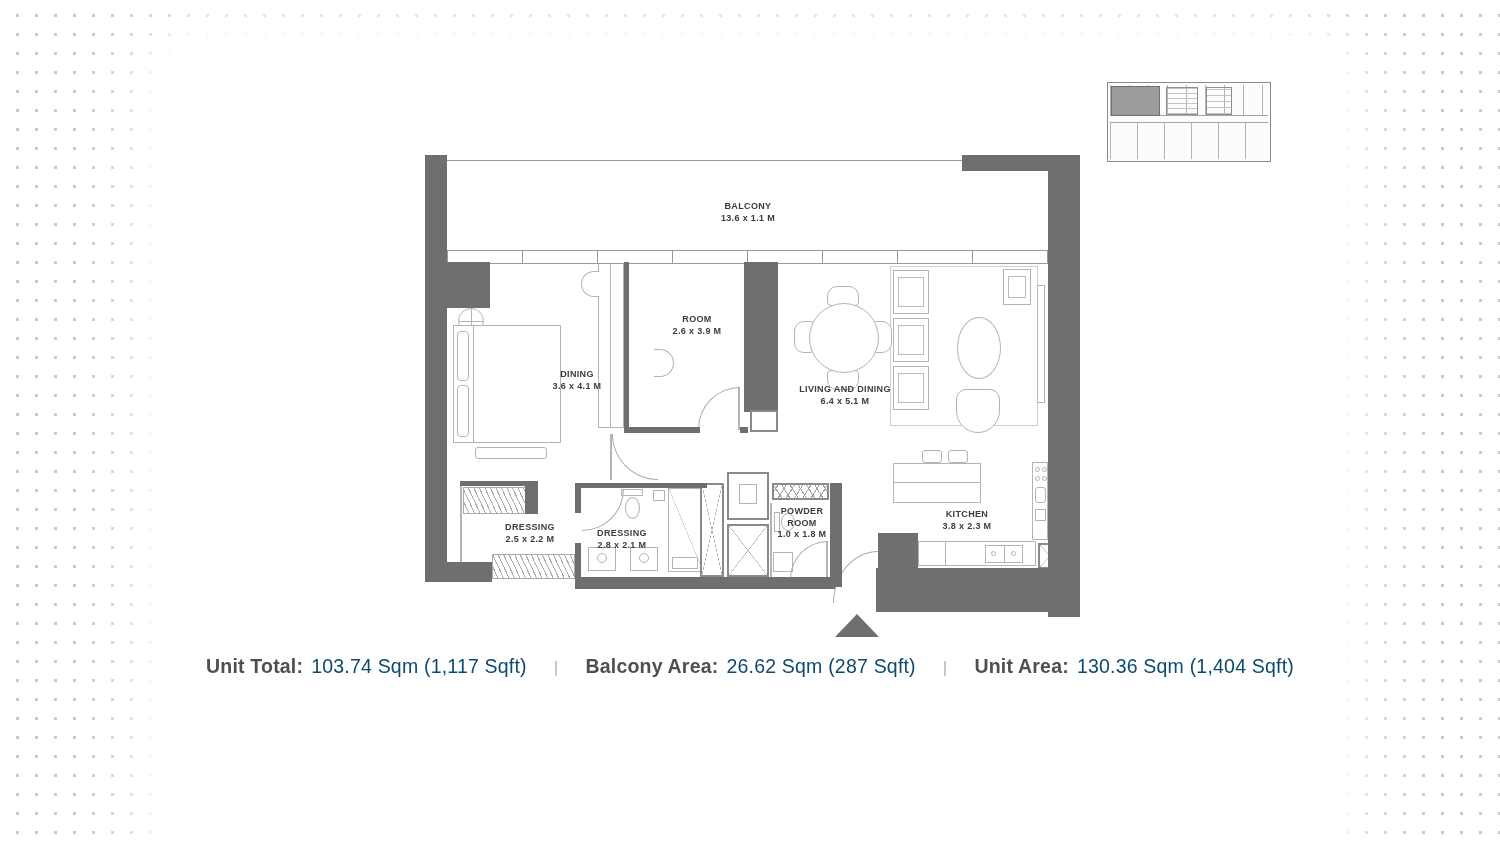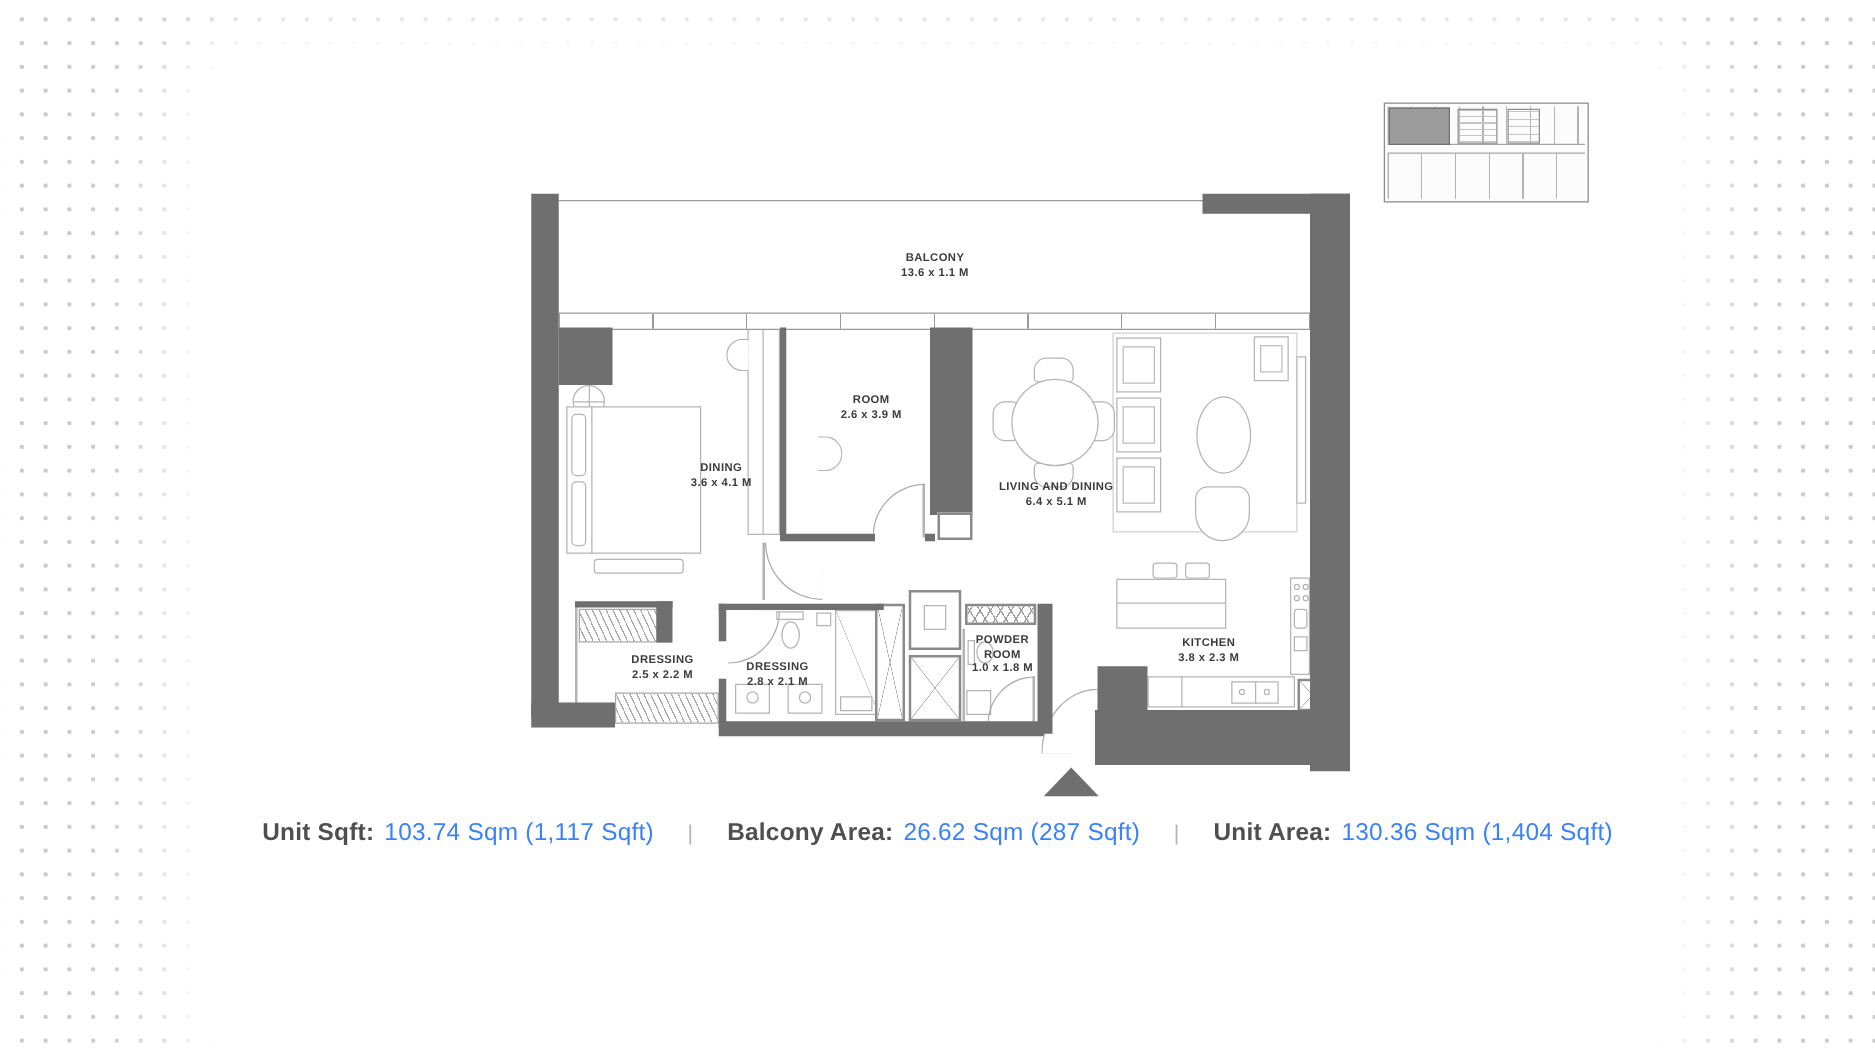--- a/index.html
+++ b/index.html
@@ -63,21 +63,21 @@
   .notch{position:absolute;border:2px solid #8a8a8a;background:#fff;z-index:5;box-sizing:border-box;}
   .room-label{position:absolute;transform:translateX(-50%);text-align:center;z-index:6;
     font-size:9px;font-weight:700;color:#3c3c3c;letter-spacing:.35px;line-height:12px;white-space:nowrap;}
   .tri{position:absolute;left:410px;top:461px;width:0;height:0;z-index:5;
     border-left:22px solid transparent;border-right:22px solid transparent;border-bottom:23px solid #6f6f6f;}
 
   
   .summary{position:absolute;left:0;right:0;top:655px;display:flex;justify-content:center;
     align-items:baseline;font-size:19.5px;letter-spacing:.2px;}
   .sum-label{font-weight:700;color:#4f4f4f;margin-right:8px;}
-  .sum-value{color:#3b82f6;}
+  .sum-value{color:#0c4a6e;}
   .sum-sep{color:#b3b3b3;margin:0 27px;font-size:17px;}
 </style>
 </head>
 <body>
 
 <div class="dots"></div>
 <div class="dots-mask"></div>
 
 <div class="keyplan">
   <div class="kp-row-top"></div>
@@ -224,21 +224,21 @@
       <div>2.8 x 2.1 M</div>
   </div>
   <div class="room-label" style="left:377px;top:353px;line-height:11.5px">
     <div>POWDER</div>
     <div>ROOM</div>
     <div>1.0 x 1.8 M</div>
   </div>
 </div>
 
 <div class="summary">
-  <span class="sum-label">Unit Sqft:</span>
+  <span class="sum-label">Unit Total:</span>
   <span class="sum-value">103.74 Sqm (1,117 Sqft)</span>
   <span class="sum-sep">|</span>
   <span class="sum-label">Balcony Area:</span>
   <span class="sum-value">26.62 Sqm (287 Sqft)</span>
   <span class="sum-sep">|</span>
   <span class="sum-label">Unit Area:</span>
   <span class="sum-value">130.36 Sqm (1,404 Sqft)</span>
 </div>
 
 </body></html>

